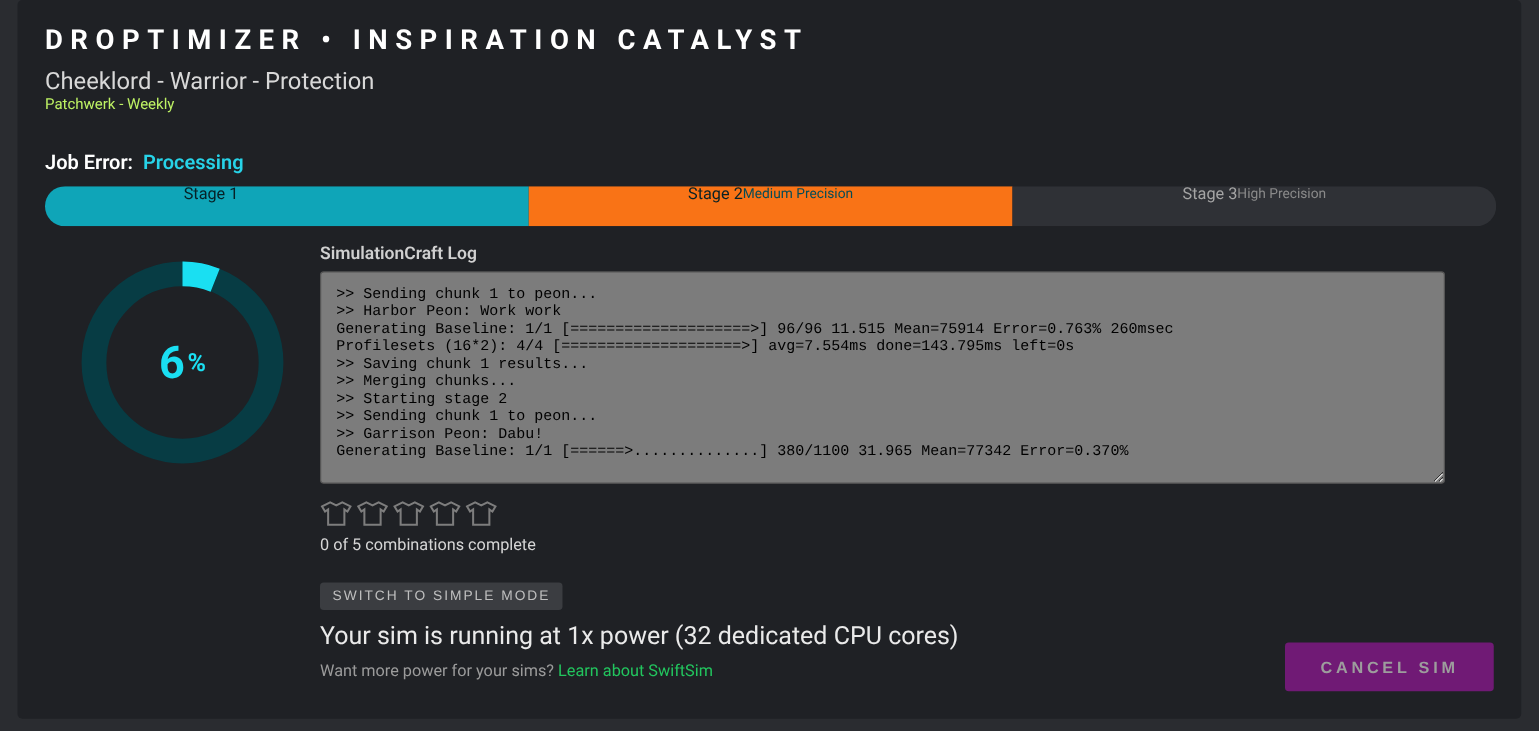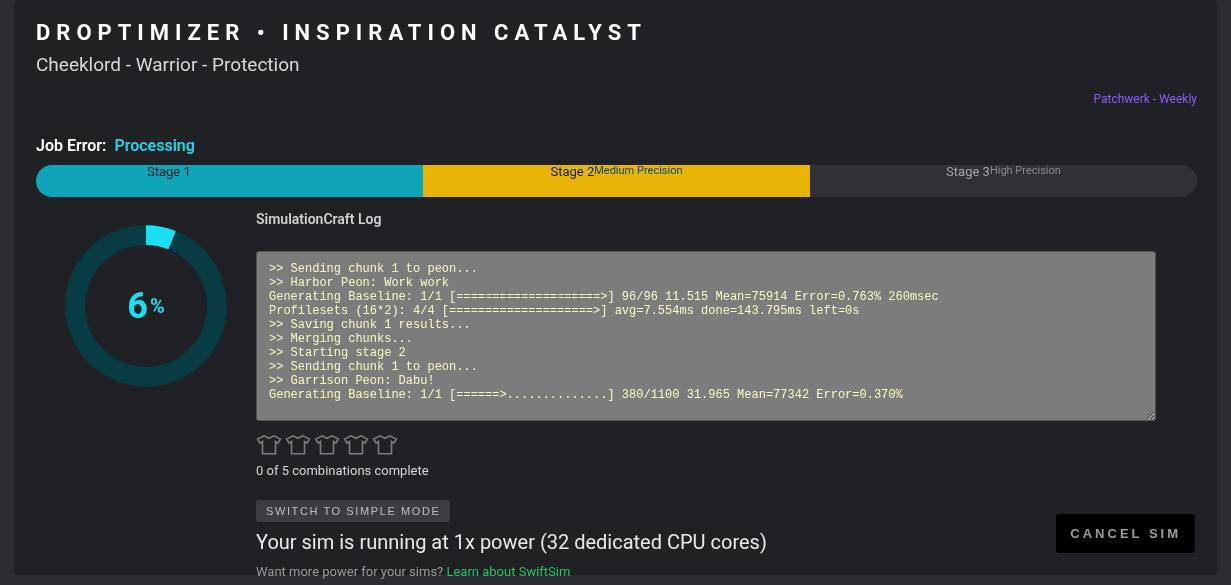--- a/index.html
+++ b/index.html
@@ -25,24 +25,23 @@
     font-weight: 700;
     letter-spacing: 6px;
     text-transform: uppercase;
   }
   .subtitle {
     color: #d8d8d8;
     font-size: 19px;
     margin-top: 8px;
   }
   .meta {
-    color: #8b5cf6;
+    color: #bef264;
     font-size: 12px;
-    margin-top: 16px;
-    text-align: right;
+    margin-top: 0;
   }
   .job-status-row {
     margin-top: 30px;
     font-size: 16px;
     font-weight: 600;
     color: #fff;
   }
   .job-status-value {
     color: #27d3e8;
     font-weight: 600;
@@ -58,21 +57,21 @@
   .stage {
     flex: 1;
     text-align: center;
     display: flex;
     flex-direction: row;
     justify-content: center;
     line-height: 1.1;
     background: #1f2125;
   }
   .stage.done { background: #0fa5b8; color: #0b1a1c; }
-  .stage.active { background: #eab308; color: #072126; text-align: center; }
+  .stage.active { background: #f97316; color: #072126; text-align: center; }
   .stage.pending { background: #2f3136; color: #a5a5a5; }
   .stage-title { font-size: 13px; }
   .stage.done .stage-title, .stage.active .stage-title { color: #072126; }
   .stage-sub { font-size: 11px; }
   .stage.done .stage-sub { color: #064c56; margin-top: 42px; }
   .stage.active .stage-sub { color: #064c56; }
   .stage.pending .stage-sub { color: #8a8a8a; }
 
   .content {
     display: flex;
@@ -101,28 +100,28 @@
   .ring-label .pct { font-size: 20px; margin-left: 2px; }
 
   .log-col {
     flex: 1;
     min-width: 0;
   }
   .log-heading {
     color: #d0d0d0;
     font-size: 14px;
     font-weight: 600;
-    margin-bottom: 24px;
+    margin-bottom: 6px;
   }
   .log-box {
     width: 900px;
     background: #7c7c7c;
     border: 1px solid #555;
     border-radius: 3px;
-    color: #fef9c3;
+    color: #000000;
     font-family: "Courier New", monospace;
     font-size: 12px;
     padding: 10px 12px;
     height: 170px;
     white-space: pre;
     overflow: hidden;
     position: relative;
     resize: both;
   }
 
@@ -161,24 +160,24 @@
     color: #9b9b9b;
     font-size: 13px;
     margin-top: 10px;
   }
   .more-power a { color: #22c55e; text-decoration: none; }
 
   .cancel-btn {
     position: absolute;
     right: 22px;
     bottom: 22px;
-    background: #000000;
+    background: #701a75;
     color: #9d9d9d;
     border: none;
-    padding: 12px 14px;
+    padding: 12px 28px;
     font-size: 13px;
     font-weight: 600;
     letter-spacing: 3px;
     border-radius: 3px;
     cursor: pointer;
   }
 </style>
 </head>
 <body>
 

